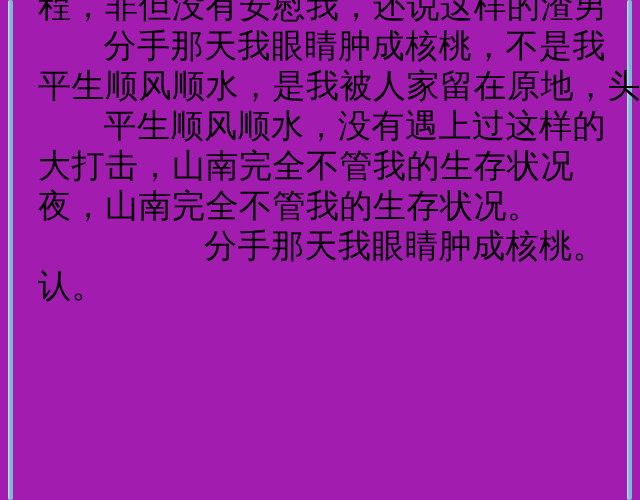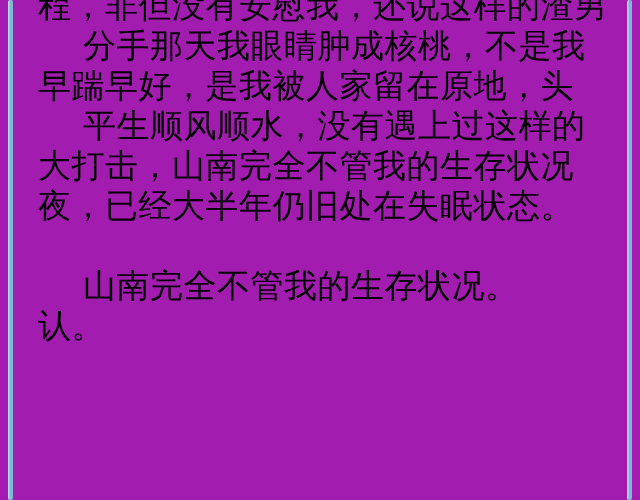--- a/index.html
+++ b/index.html
@@ -29,46 +29,46 @@
     left: 38px;
     top: -14px;
     width: 568px;
     color: #000000;
     font-size: 33px;
     line-height: 40px;
     letter-spacing: 0.5px;
     font-weight: 400;
   }
   .para { margin: 0; }
-  .para.gap-after { margin-bottom: 40px; }
+  .para.gap-after { }
   .line {
     height: 40px;
     white-space: pre;
   }
-  .line.indent { padding-left: 45px; }
+  .line.indent { padding-left: 45px; text-align: right; }
 </style>
 </head>
 <body>
 
 <div class="page">
   <div class="side-bar left" style="background: linear-gradient(to right, rgb(198, 227, 240) 0%, rgb(127, 184, 214) 45%, rgb(127, 184, 214) 100%);"></div>
   <div class="side-bar right" style="background: linear-gradient(to right, rgb(198, 227, 240) 0%, rgb(127, 184, 214) 45%, rgb(127, 184, 214) 100%);"></div>
   <div class="text-content" style="color: rgb(0, 0, 0);">
       <div class="para">
         <div class="line">程，非但没有安慰我，还说这样的渣男</div>
       </div>
       <div class="para">
         <div class="line indent">分手那天我眼睛肿成核桃，不是我</div>
-        <div class="line">早踹早好，是我被人家留在原地，头</div>
+        <div class="line">平生顺风顺水，是我被人家留在原地，头</div>
       </div>
       <div class="para gap-after">
         <div class="line indent">平生顺风顺水，没有遇上过这样的</div>
         <div class="line">大打击，山南完全不管我的生存状况</div>
-        <div class="line">夜，已经大半年仍旧处在失眠状态。</div>
+        <div class="line">夜，山南完全不管我的生存状况。</div>
       </div>
       <div class="para">
-        <div class="line indent">山南完全不管我的生存状况。</div>
+        <div class="line indent">分手那天我眼睛肿成核桃。</div>
       </div>
       <div class="para">
         <div class="line">认。</div>
       </div>
     </div>
 </div>
 
 </body></html>

